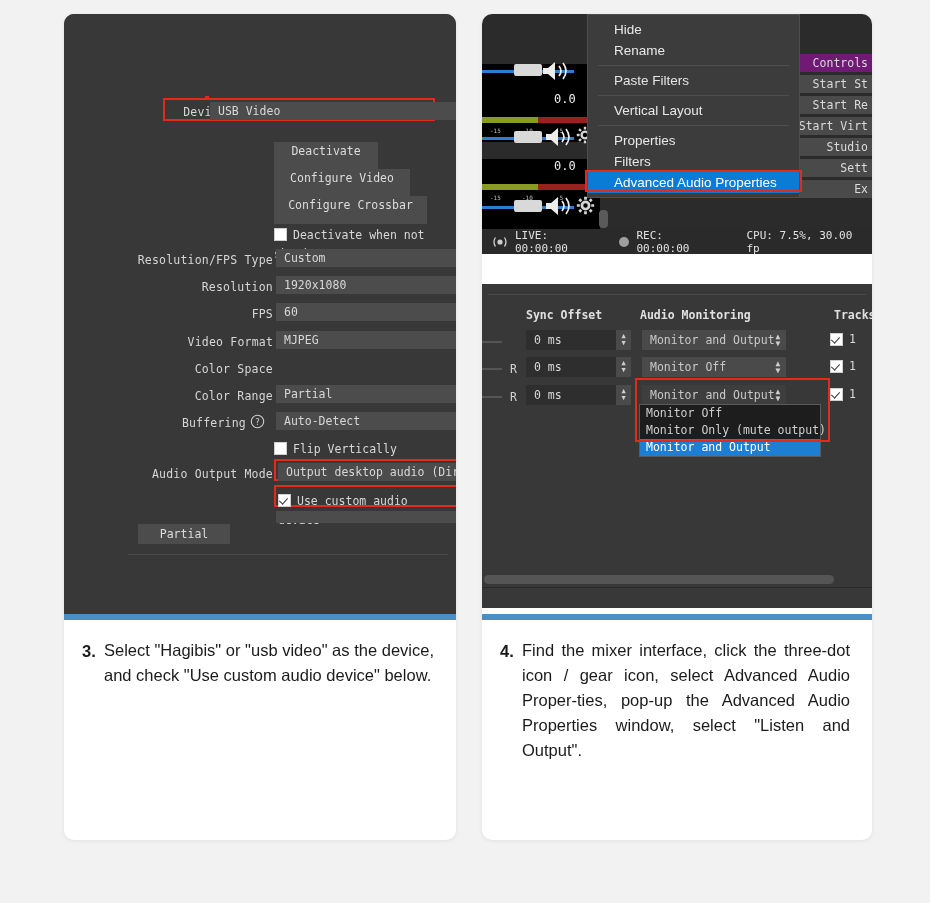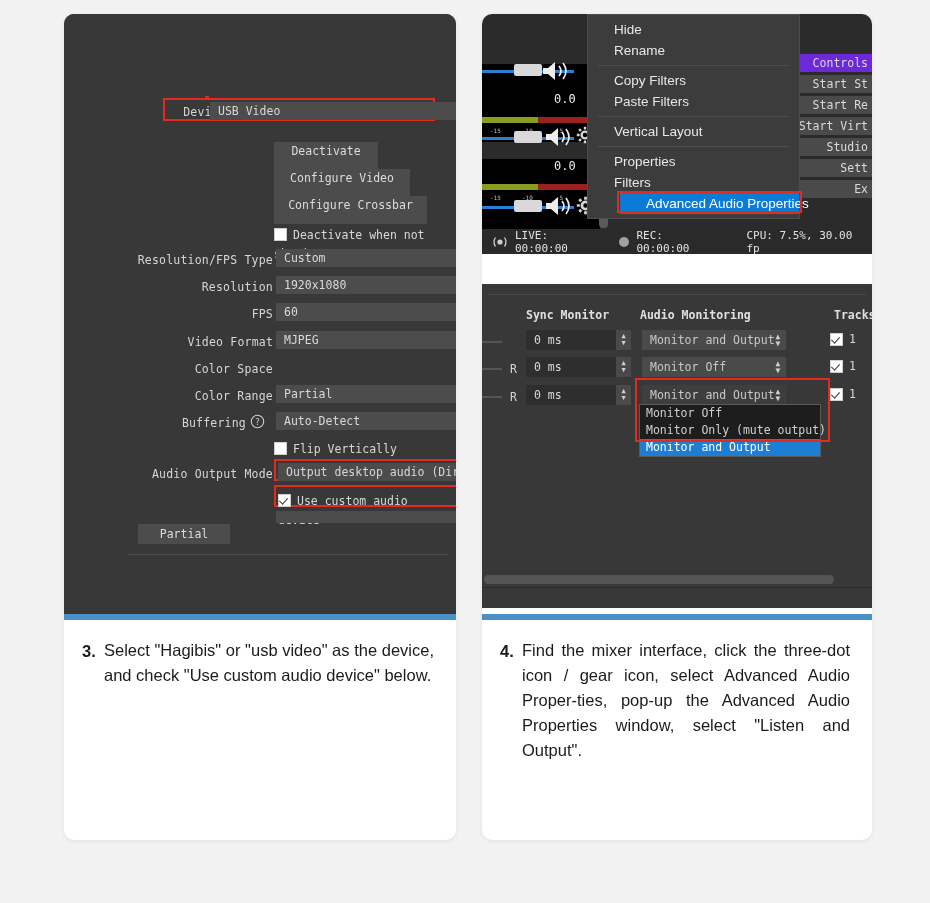--- a/index.html
+++ b/index.html
@@ -93,21 +93,21 @@
   .ctxitem.dim{color:#e5e5e5;}
   .ctxsep{height:1px;background:#4e4e4e;margin:4px 10px;}
   .ctxitem.sel{background:#0a7cd6;color:#fff;}
 
   .ctrlpanel{position:absolute;right:0;top:40px;width:92px;z-index:30;}
   .ctrlbtn{
     background:#4a4a4a;color:#dadada;font-size:11.5px;height:18px;line-height:18px;
     margin-bottom:3px;text-align:right;padding-right:4px;
     font-family:"DejaVu Sans Mono",monospace;white-space:nowrap;overflow:hidden;
   }
-  .ctrlbtn.first{background:#6d28d9;}
+  .ctrlbtn.first{background:#701a75;}
 
   .whitegap{position:absolute;left:0;top:240px;width:390px;height:30px;background:#fff;}
 
   .aapwin{position:absolute;left:0;top:270px;width:390px;height:324px;background:#383838;overflow:hidden;}
   .aaphdr{color:#e0e0e0;font-size:11.5px;font-family:"DejaVu Sans Mono",monospace;font-weight:bold;position:absolute;}
   .spin{
     width:15px;height:20px;background:#4a4a4a;display:flex;flex-direction:column;
     align-items:center;justify-content:center;color:#cfcfcf;font-size:7px;line-height:7px;
   }
   .combo{
@@ -284,28 +284,27 @@
           <div class="ctrlbtn">Start Virt</div>
           <div class="ctrlbtn">Studio</div>
           <div class="ctrlbtn">Sett</div>
           <div class="ctrlbtn">Ex</div>
         </div>
 
         <div class="ctxmenu">
           <div class="ctxitem">Hide</div>
           <div class="ctxitem">Rename</div>
           <div class="ctxsep"></div>
-          <div class="ctxitem">Copy Filters</div>
           <div class="ctxitem dim">Paste Filters</div>
           <div class="ctxsep"></div>
           <div class="ctxitem">Vertical Layout</div>
           <div class="ctxsep"></div>
           <div class="ctxitem">Properties</div>
           <div class="ctxitem">Filters</div>
-          <div style="position:relative;margin-left:32px;">
+          <div style="position:relative;">
             <div style="position:absolute;left:-3px;top:-2px;right:-3px;height:22px;border:2px solid #e02b1d;box-sizing:border-box;z-index:2;pointer-events:none;"></div>
             <div class="ctxitem sel">Advanced Audio Properties</div>
           </div>
         </div>
 
         <div class="statusbar">
           <svg width="20" height="14" viewBox="0 0 20 14" style="margin-right:5px;">
             <circle cx="10" cy="7" r="2.6" fill="#cfcfcf"></circle>
             <path d="M5.5 2.5 Q2.5 7 5.5 11.5" stroke="#cfcfcf" stroke-width="1.3" fill="none"></path>
             <path d="M14.5 2.5 Q17.5 7 14.5 11.5" stroke="#cfcfcf" stroke-width="1.3" fill="none"></path>
@@ -315,21 +314,21 @@
           <span>REC: 00:00:00</span>
           <span style="margin-left:24px;">CPU: 7.5%, 30.00 fp</span>
         </div>
       </div>
 
       <div class="whitegap"></div>
 
       <div class="aapwin">
         <div class="divider" style="top:10px;left:6px;right:6px;"></div>
 
-        <div class="aaphdr" style="left:44px;top:24px;">Sync Monitor</div>
+        <div class="aaphdr" style="left:44px;top:24px;">Sync Offset</div>
         <div class="aaphdr" style="left:158px;top:24px;">Audio Monitoring</div>
         <div class="aaphdr" style="left:352px;top:24px;">Tracks</div>
 
         <div style="position:absolute;left:44px;top:46px;display:flex;align-items:center;">
           <div class="field" style="width:74px;height:20px;line-height:20px;background:#2e2e2e;">0 ms</div>
           <div class="spin">
               <span>▲</span>
               <span>▼</span>
             </div>
         </div>

